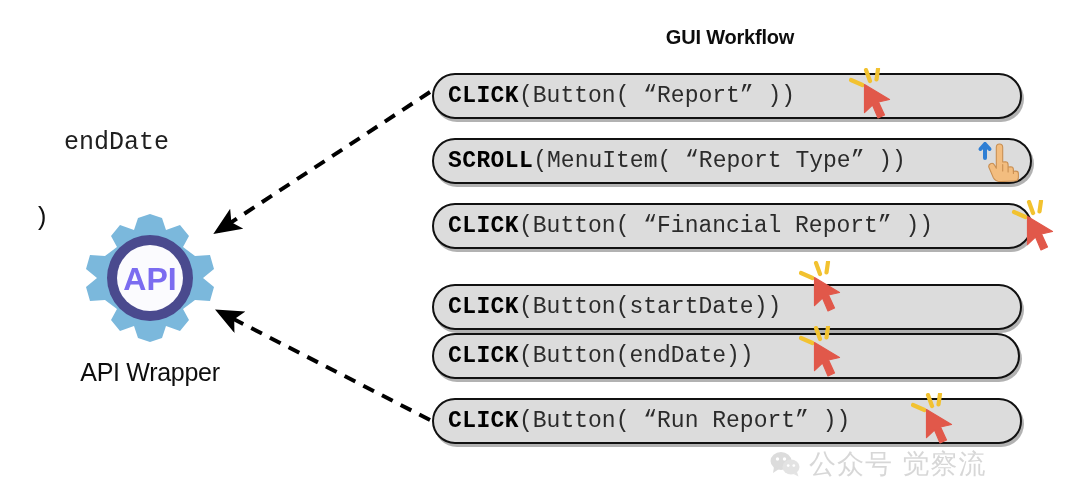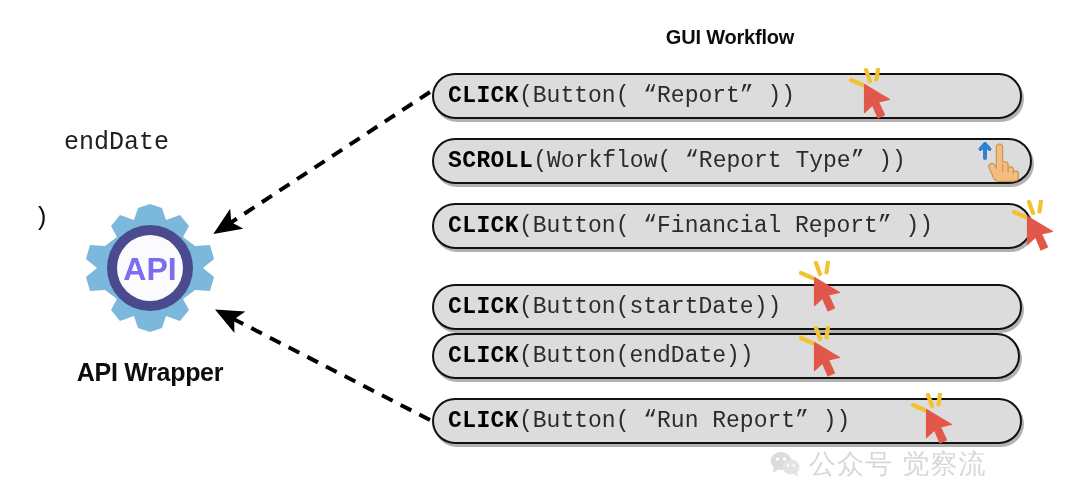--- a/index.html
+++ b/index.html
@@ -31,34 +31,34 @@
     font-weight: bold;
     letter-spacing: 0.2px;
   }
   #api-signature .arg {
     color: #202020;
   }
 
   #gear-wrap {
     position: absolute;
     left: 84px;
-    top: 202px;
+    top: 212px;
     width: 132px;
     height: 132px;
   }
   #gear-wrap svg { display: block; }
 
   #api-wrapper-label {
     position: absolute;
     left: 0px;
     top: 358px;
     width: 300px;
     text-align: center;
     font-size: 25px;
-    font-weight: bold;
+    font-weight: normal;
     color: #0d0d0d;
     letter-spacing: -0.3px;
   }
 
   
   #arrows {
     position: absolute;
     left: 0; top: 0;
     width: 1080px; height: 480px;
     pointer-events: none;
@@ -189,21 +189,21 @@
 <svg width="56" height="56" viewBox="0 0 56 56" aria-hidden="true">
   <g stroke="#f2c230" stroke-width="4.2" stroke-linecap="round">
     <line x1="25" y1="13" x2="21" y2="2"></line>
     <line x1="17.5" y1="17" x2="6" y2="12"></line>
     <line x1="31.5" y1="11.5" x2="33" y2="1"></line>
   </g>
   <path d="M19.5 16.5 L44.5 31.5 L33.5 34 L39.5 47 L33 50 L27.5 37 L19.5 44.5 Z" fill="#e1584a" stroke="#e1584a" stroke-width="1.2" stroke-linejoin="round"></path>
 </svg>
     </div>
     <div class="step-row" style="top: 138px; width: 600px;">
-      <div class="step-text"><span class="verb">SCROLL</span><span class="args">(Workflow( “Report Type” ))</span></div>
+      <div class="step-text"><span class="verb">SCROLL</span><span class="args">(MenuItem( “Report Type” ))</span></div>
     </div>
     <div class="scroll-badge" style="left: 976px; top: 140px;">
 <svg width="50" height="42" viewBox="0 0 50 42" aria-hidden="true">
   <path d="M9 4 L9 18 M9 4 L4.5 9 M9 4 L13.5 9" stroke="#2f7fd4" stroke-width="4" stroke-linecap="round" stroke-linejoin="round" fill="none"></path>
   <g>
     <path d="M23.5 4 q3.2 0 3.2 3.4 L26.7 22 L29.3 21.8 q2.8 0 2.8 2.9 L32.1 27
              l2.6 -0.2 q2.7 0 2.7 2.8 l0 1.6 l2.4 -0.1 q2.6 0 2.6 2.7
              l0 3.4 q0 3.8 -4 3.8 L25 41.6 q-5.4 0 -7.8 -4.2 L13.2 28
              q-1.4 -2.9 1.3 -4.3 q2.6 -1.3 4.1 1.5 l1.7 3 L20.3 7.4
              q0 -3.4 3.2 -3.4 Z" fill="#f3bd7f" stroke="#c98f52" stroke-width="1.1" stroke-linejoin="round"></path>

